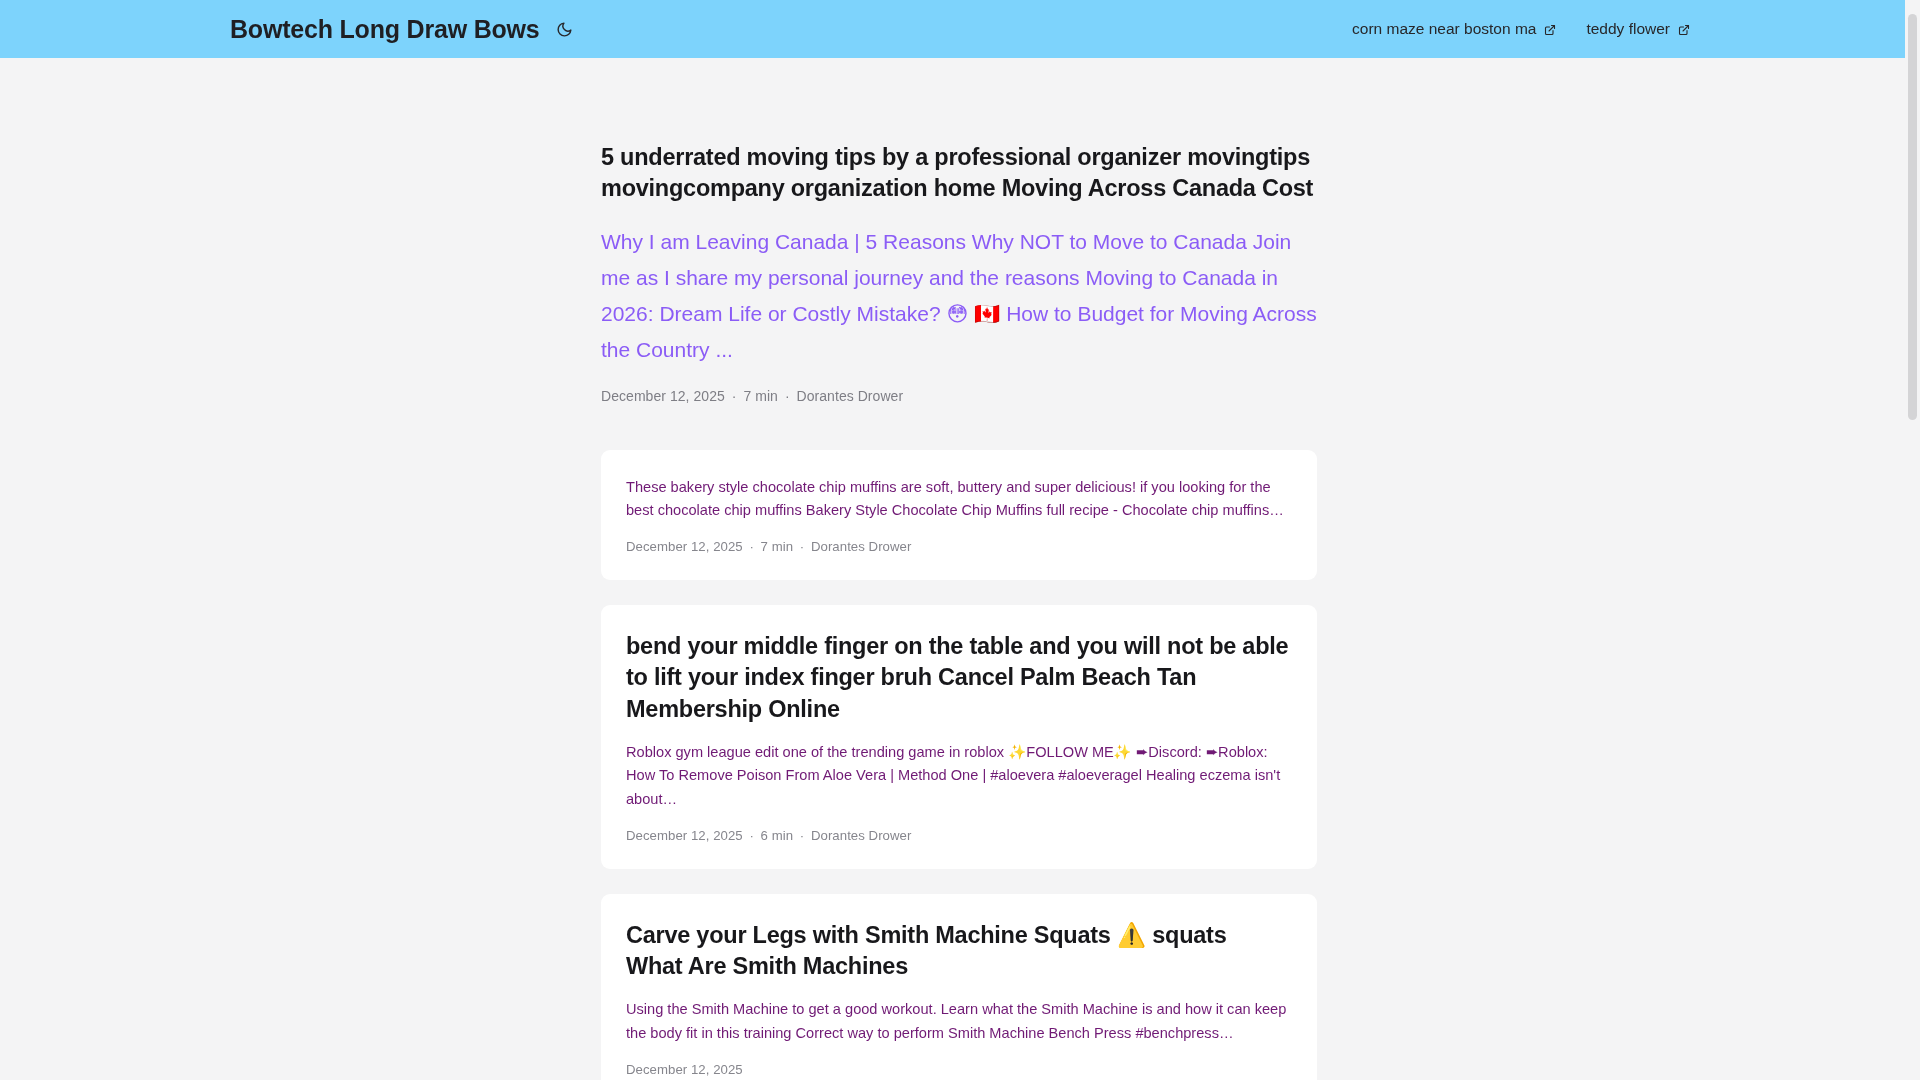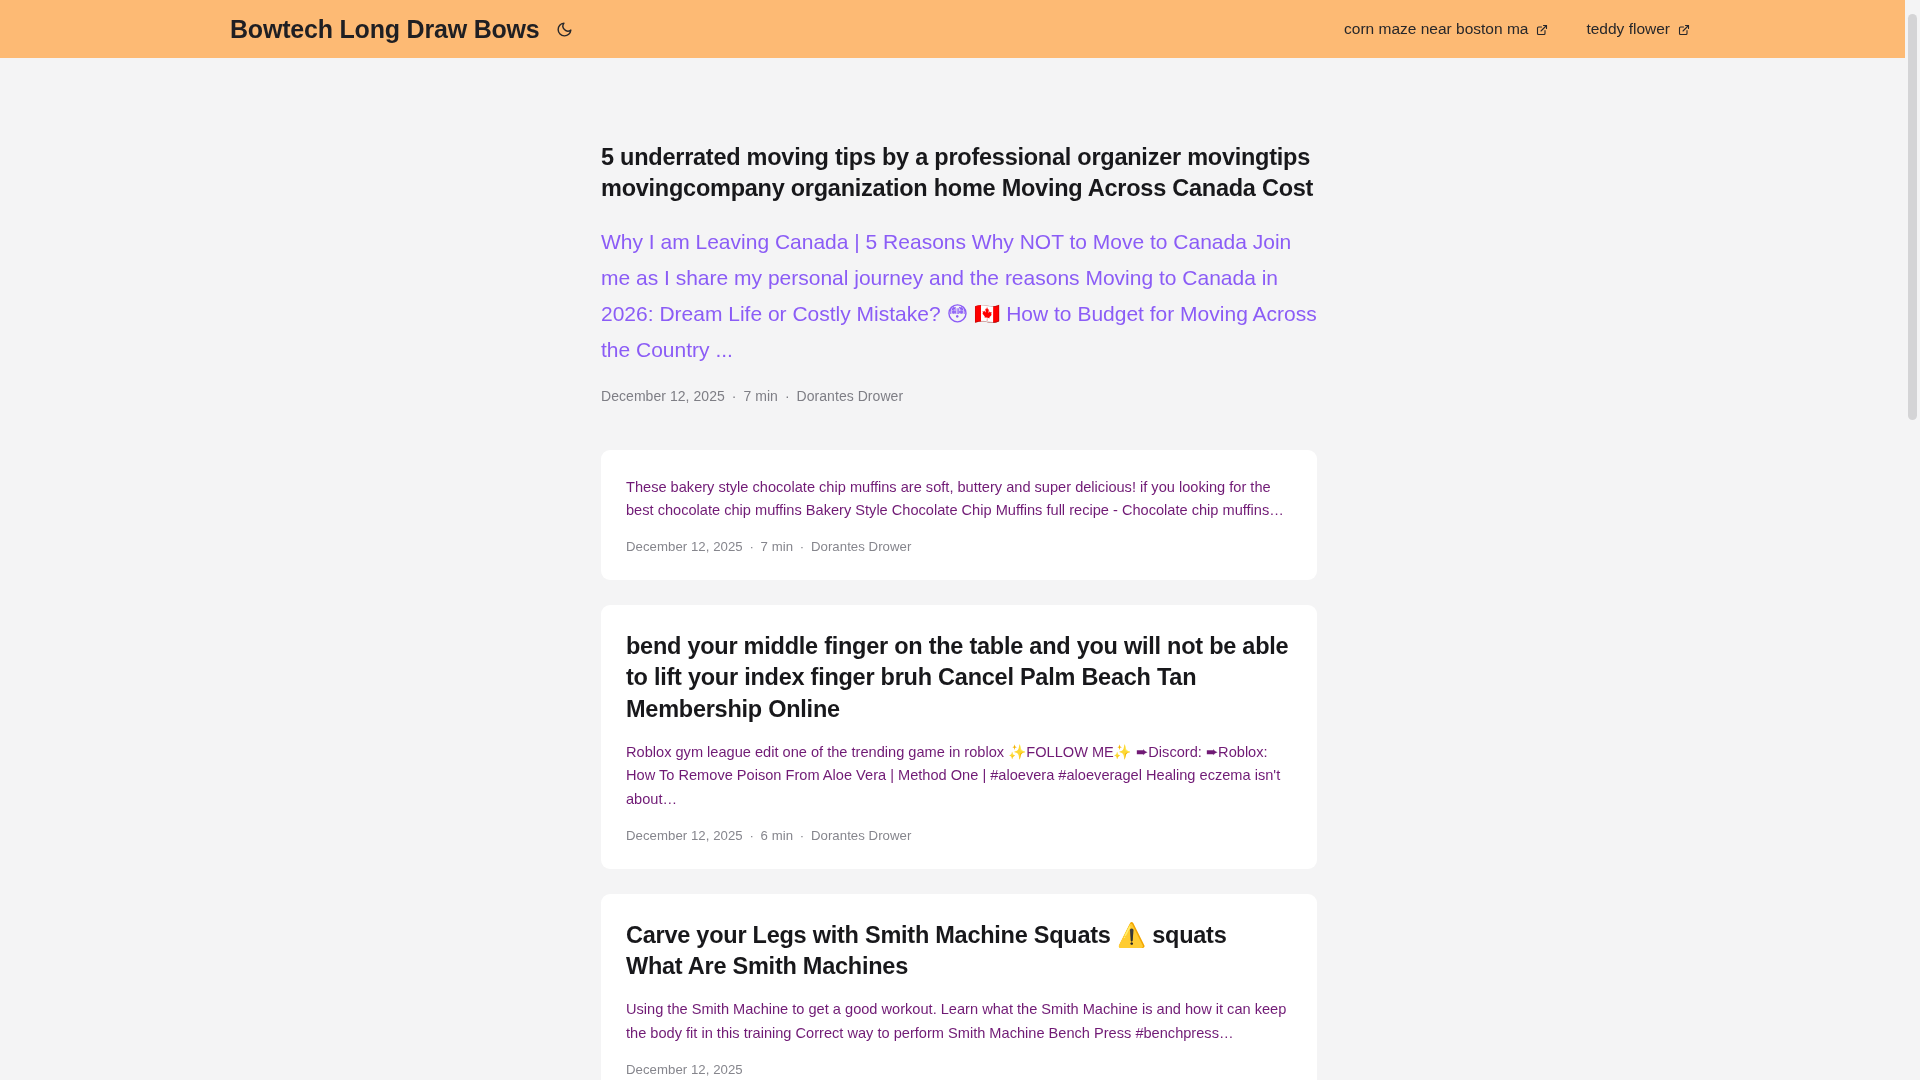--- a/index.html
+++ b/index.html
@@ -14,21 +14,21 @@
     background: #f4f4f5;
     font-family: "Liberation Sans", "DejaVu Sans", sans-serif;
     color: #18181b;
     -webkit-font-smoothing: antialiased;
   }
 
   
   .site-header {
     width: 100%;
     height: 58px;
-    background: #fdba74;
+    background: #7dd3fc;
     display: flex;
     align-items: center;
     justify-content: center;
     position: relative;
   }
 
   .header-inner {
     width: 1460px;
     display: flex;
     align-items: center;
@@ -56,21 +56,21 @@
     justify-content: center;
     width: 22px;
     height: 22px;
     cursor: pointer;
     color: #27272a;
   }
 
   .nav-links {
     display: flex;
     align-items: center;
-    gap: 38px;
+    gap: 30px;
   }
 
   .nav-link {
     display: inline-flex;
     align-items: center;
     gap: 7px;
     font-size: 15.5px;
     color: #27272a;
     text-decoration: none;
     cursor: pointer;

